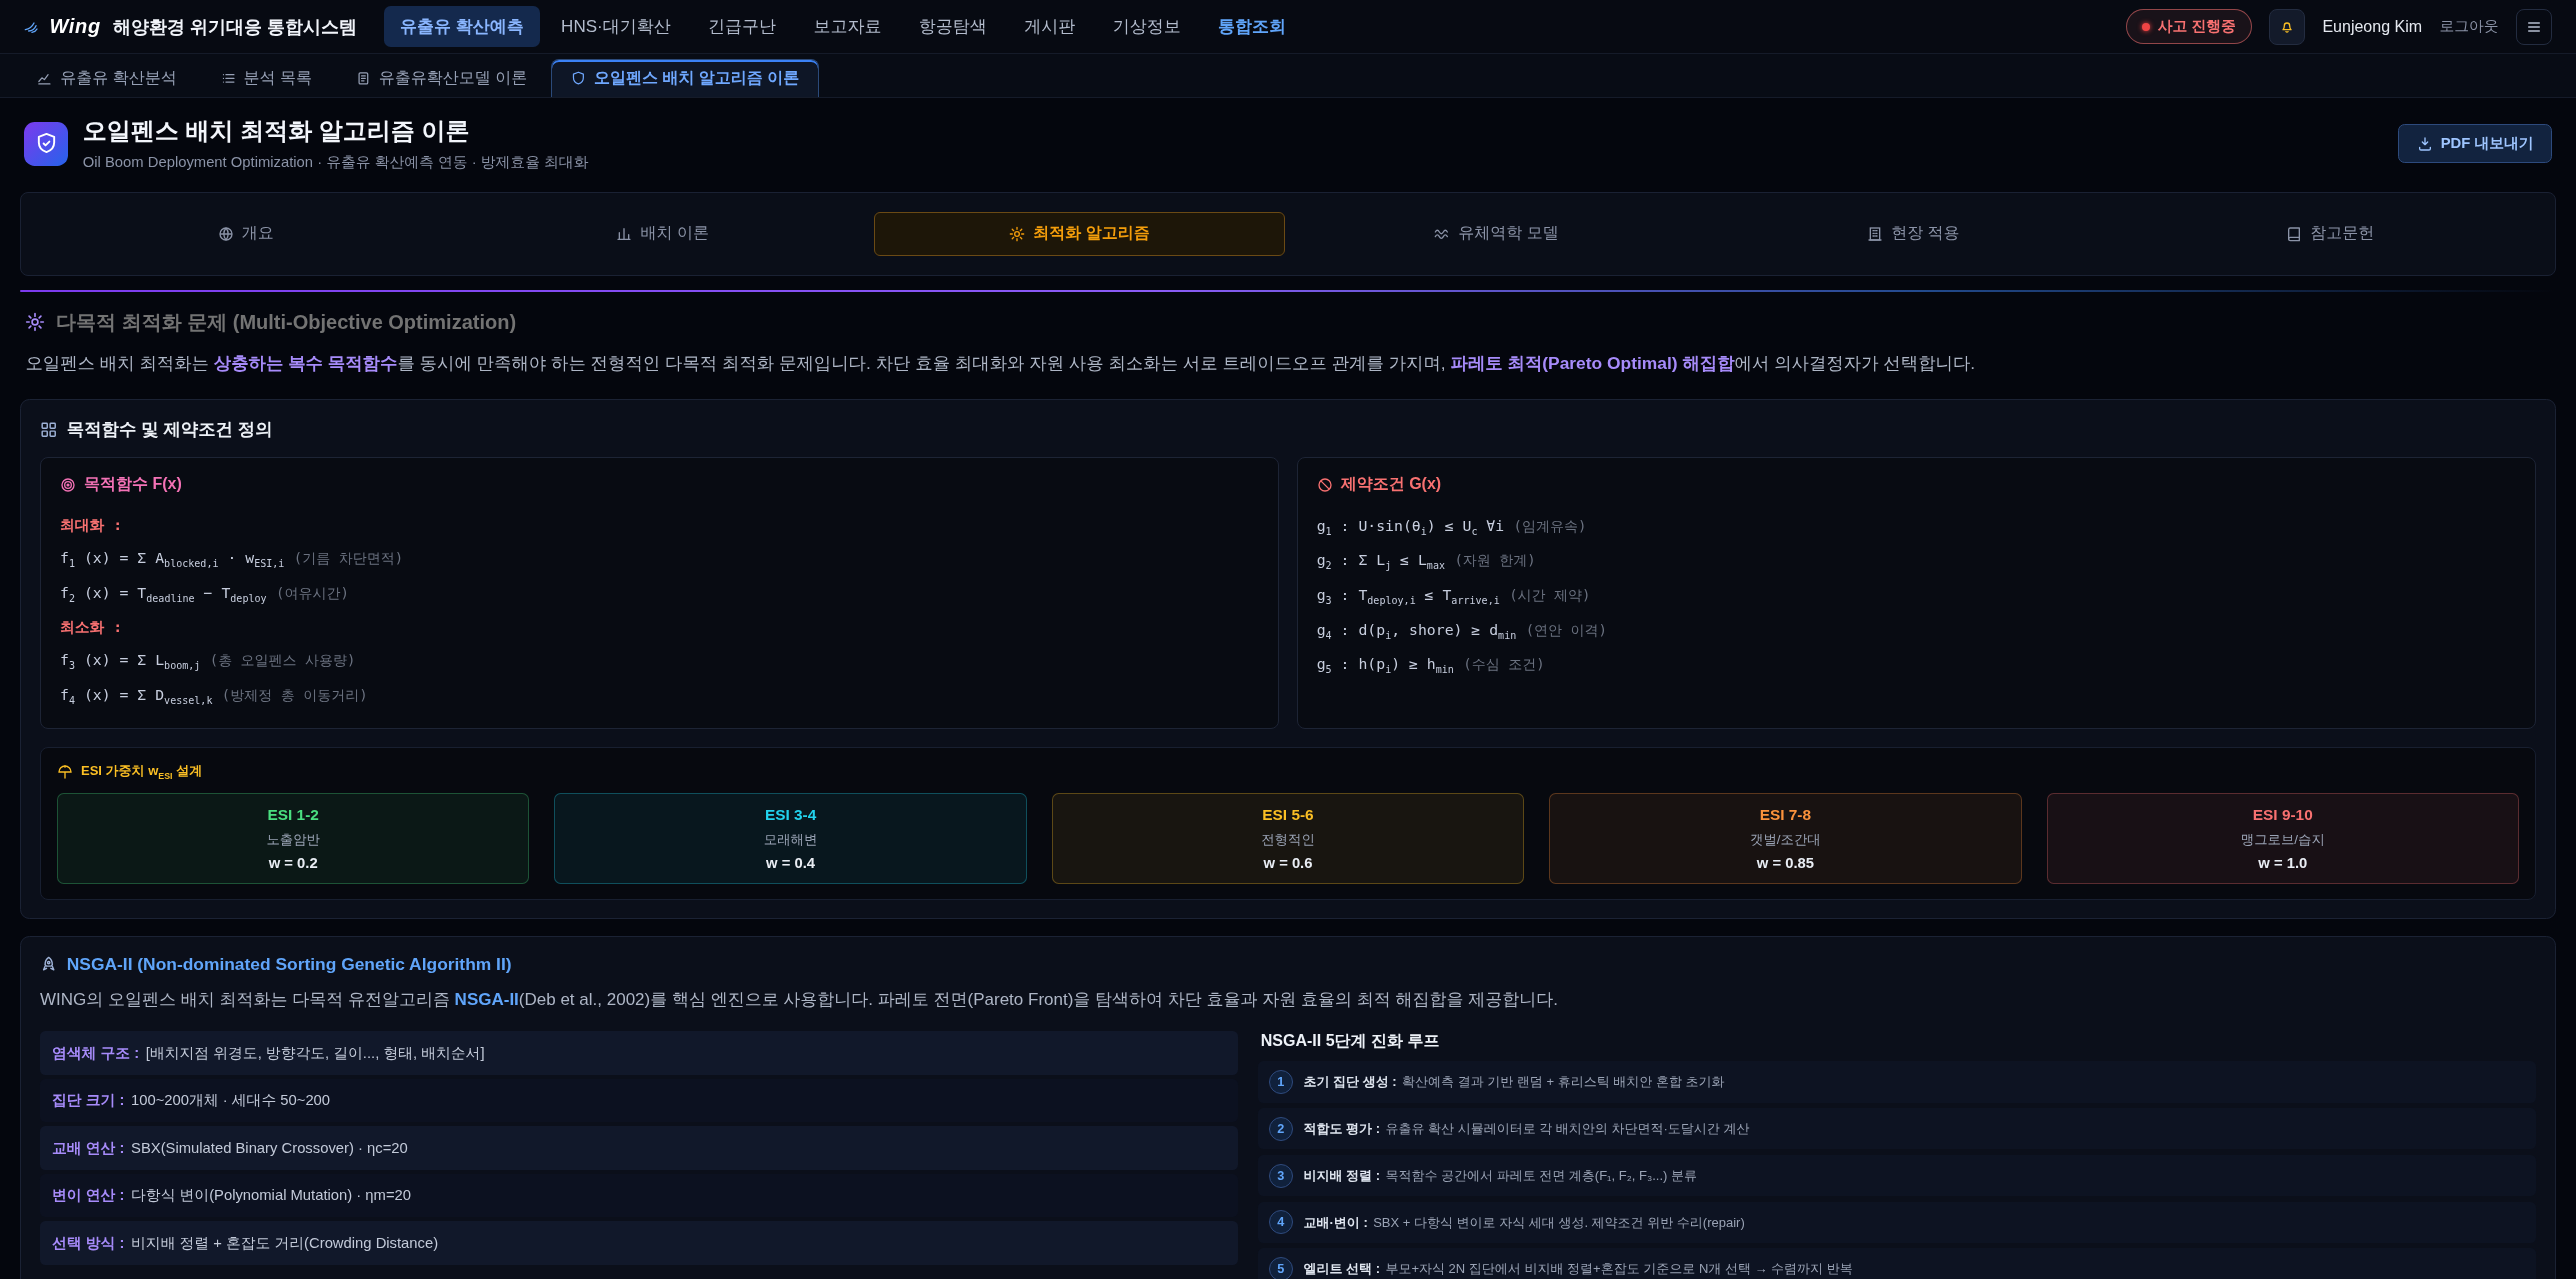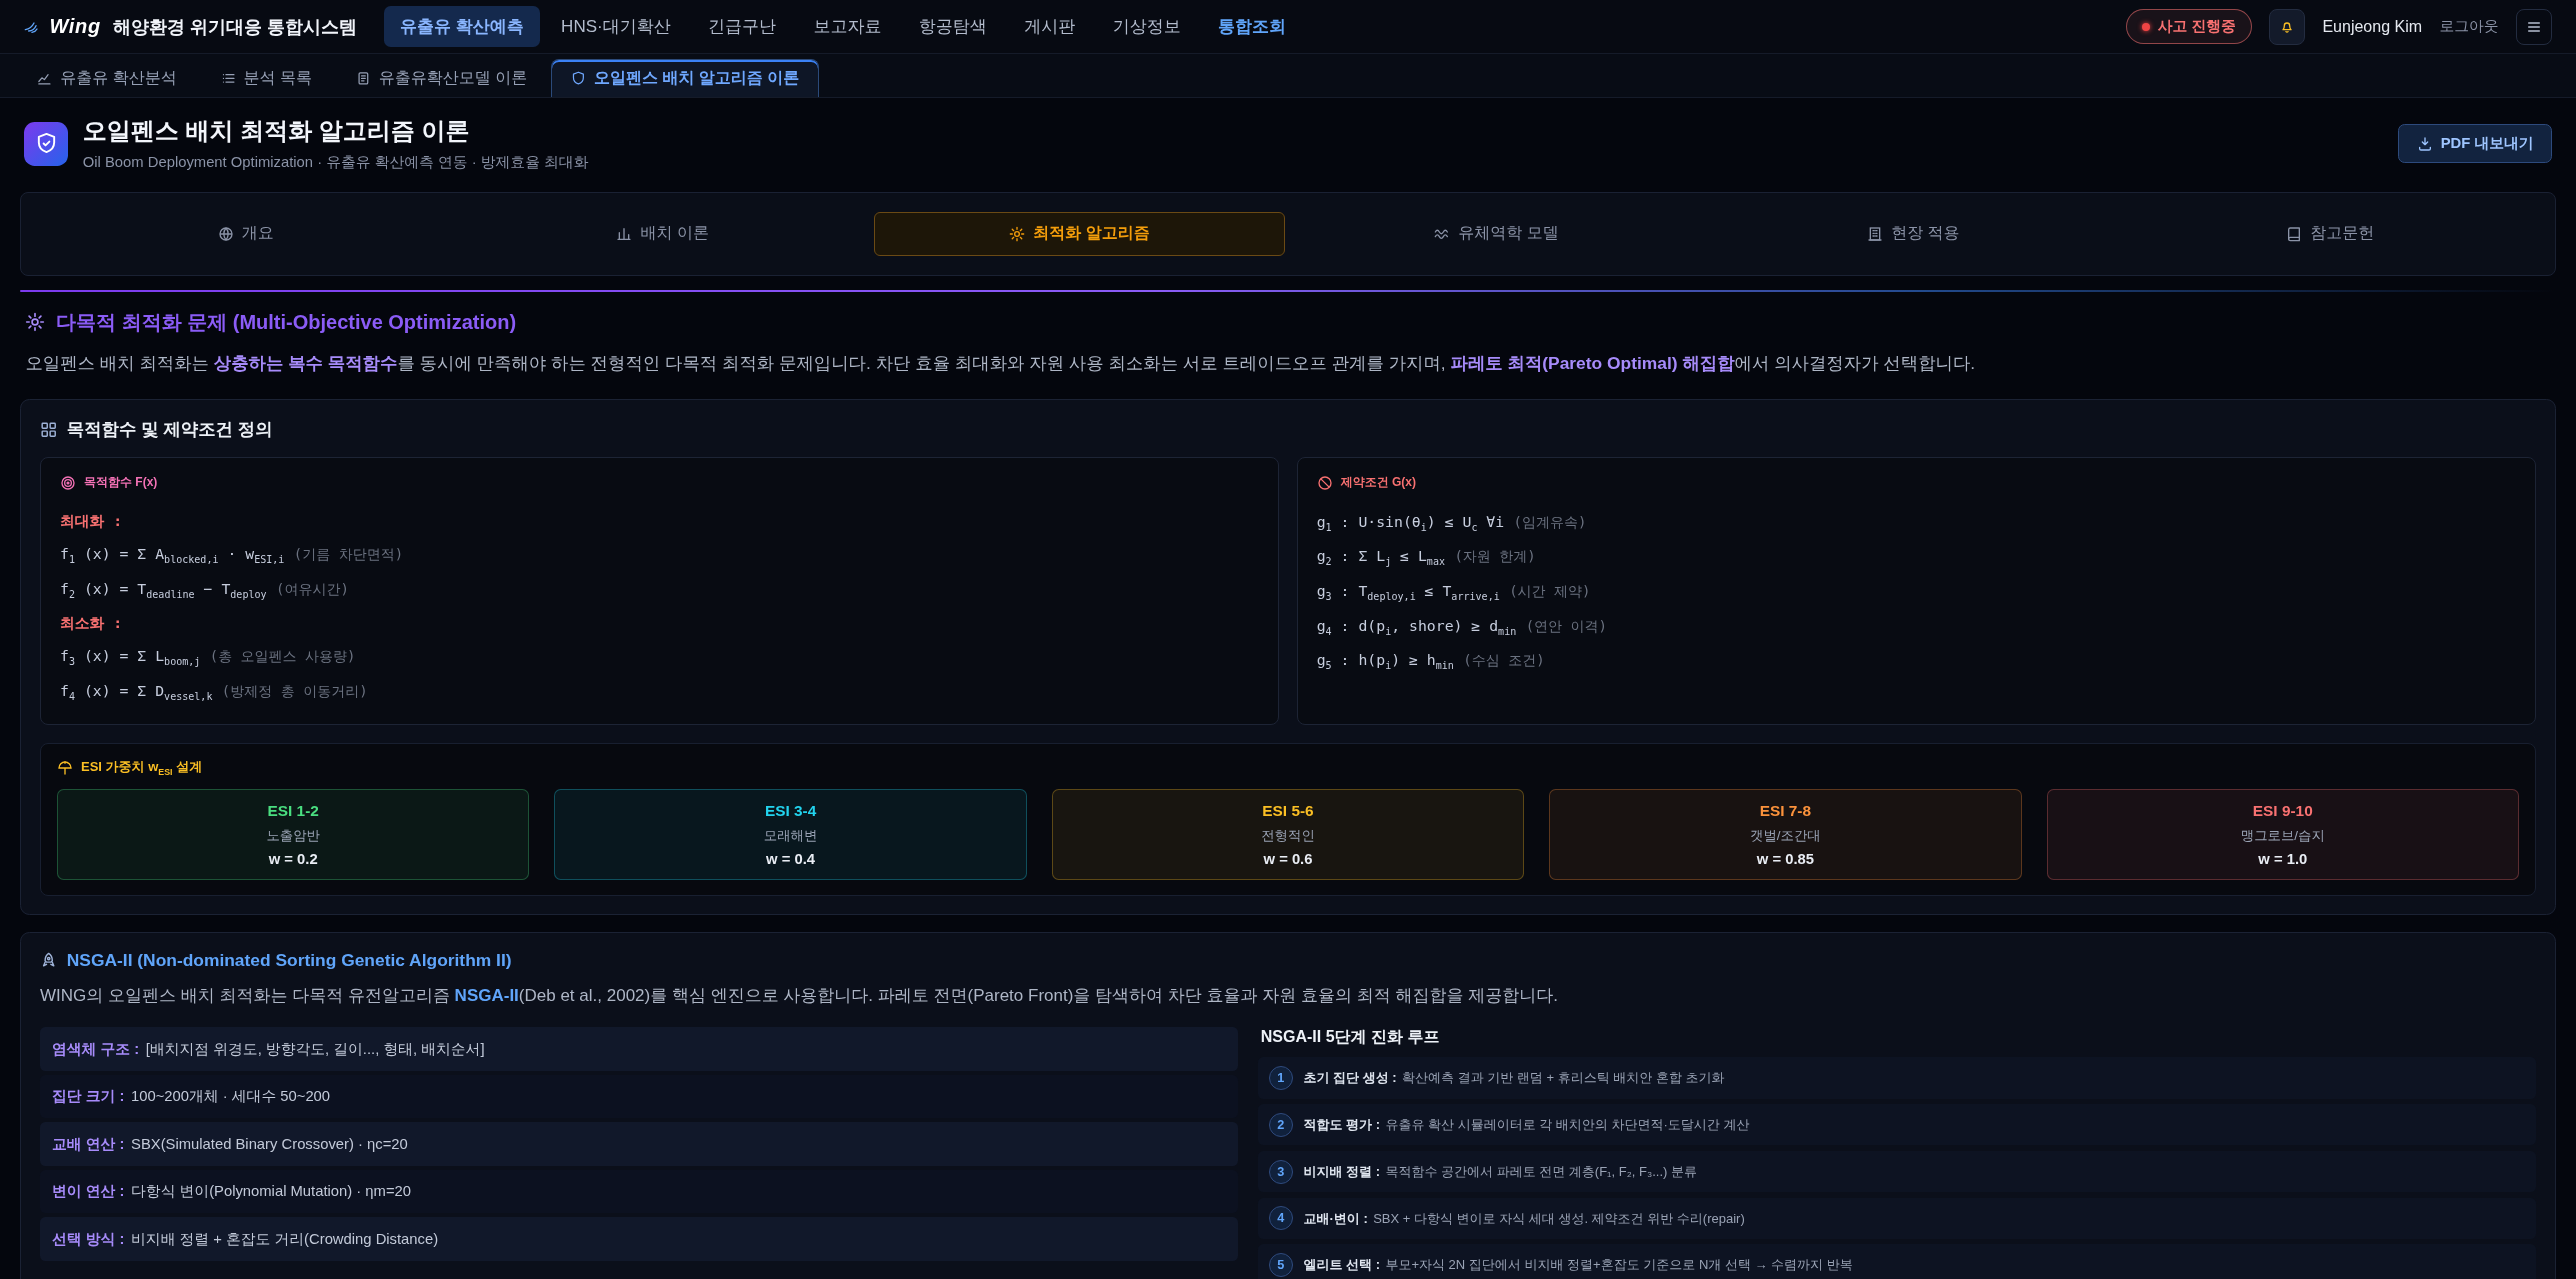--- a/index.html
+++ b/index.html
@@ -87,34 +87,34 @@
   }
   .strip-tab.active { color:#f59e0b; background:#1d1608; border-color:#6b4a14; font-weight:bold; }
 
   
   .content { padding:0 20px 20px; }
   .accent-line {
     height:2px; margin-top:13.4px; border-radius:1.3px;
     background:linear-gradient(90deg,#7c3aed 0%,#8b5cf6 45%,rgba(59,130,246,.55) 75%,rgba(59,130,246,0) 100%);
   }
   .intro { padding:17.4px 5.4px 2.7px; }
-  .intro-heading { display:flex; align-items:center; gap:10.7px; font-size:20px; font-weight:bold; color:#8b5cf6; }
+  .intro-heading { display:flex; align-items:center; gap:10.7px; font-size:20px; font-weight:bold; color:#737373; }
   .intro-heading .ic { width:20px; height:20px; color:#a78bfa; }
   .intro p { margin-top:13.4px; font-size:17.4px; line-height:1.7; color:#aeb6c6; }
   .hl-purple { color:#a78bfa; font-weight:bold; }
 
   .card {
     margin-top:17.4px; background:#0b0f1a; border:0.7px solid #1b2234; border-radius:9.4px; padding:17.4px 19px;
   }
   .card-title { display:flex; align-items:center; gap:9.4px; font-size:17.4px; font-weight:bold; color:#eef2f8; }
   .card-title .ic { width:17.4px; height:17.4px; color:#9fb3d8; }
 
   .panels { display:grid; grid-template-columns:1fr 1fr; gap:17.4px; margin-top:16px; }
   .panel { background:#080b12; border:0.7px solid #1d2435; border-radius:8px; padding:16px 19px; }
-  .panel-title { display:flex; align-items:center; gap:8px; font-size:12px; font-weight:bold; margin-bottom:13.4px; }
+  .panel-title { display:flex; align-items:center; gap:8px; font-size:16px; font-weight:bold; margin-bottom:13.4px; }
   .panel-title.obj { color:#f472b6; }
   .panel-title.cons { color:#f87171; }
   .mono { font-family:"DejaVu Sans Mono","Liberation Mono",monospace; }
   .f-line { font-size:14.8px; color:#c7cede; line-height:2.25; white-space:nowrap; }
   .f-label { color:#f87171; font-weight:bold; font-size:14.8px; line-height:2.2; }
   .f-note { color:#6b7280; margin-left:9.4px; font-size:14px; }
   sub { font-size:0.68em; }
 
   .esi-box-wrap { margin-top:17.4px; background:#07090f; border:0.7px solid #181f30; border-radius:8px; padding:14.8px 16px; }
   .esi-title { display:flex; align-items:center; gap:8px; color:#fbbf24; font-size:13px; font-weight:bold; margin-bottom:12px; }

